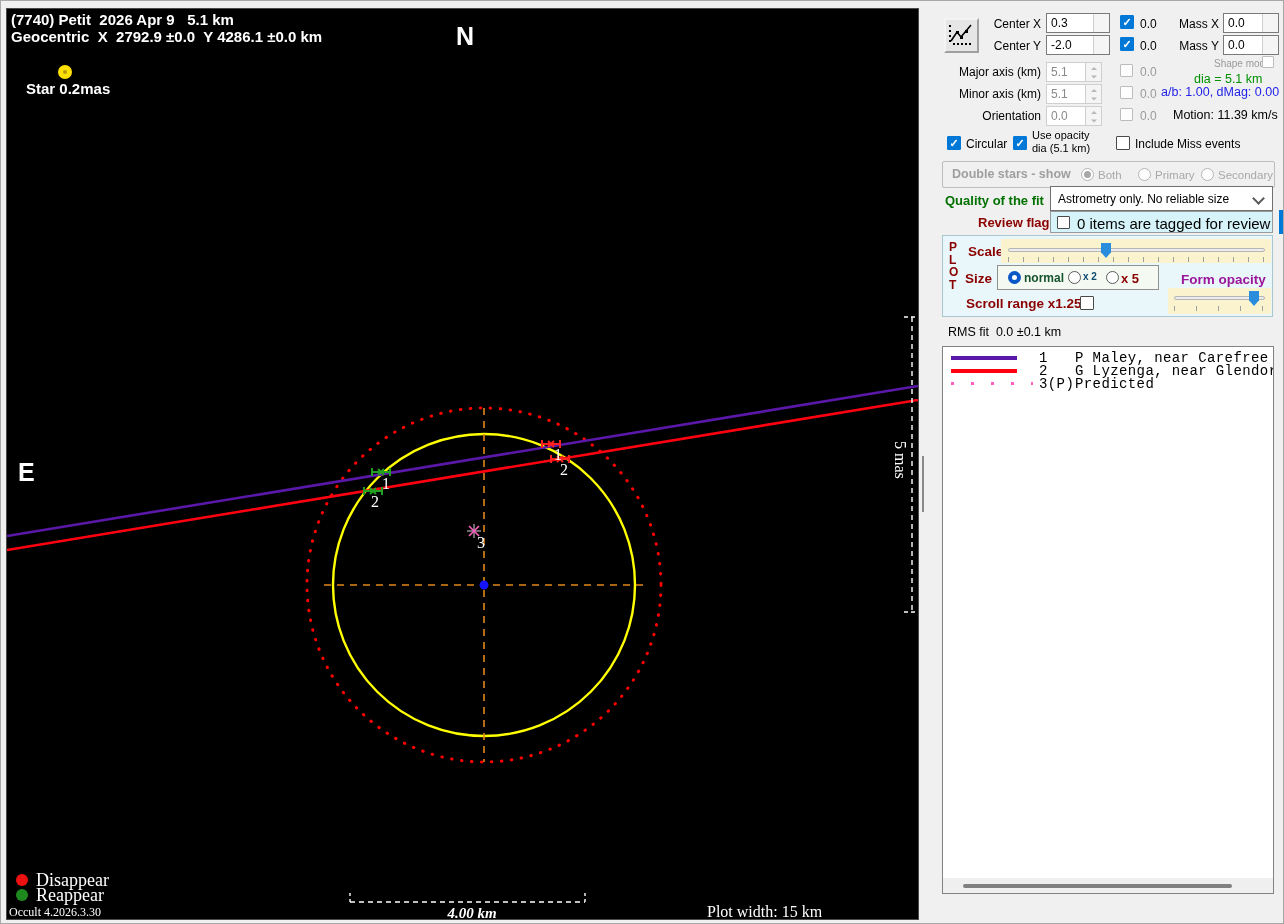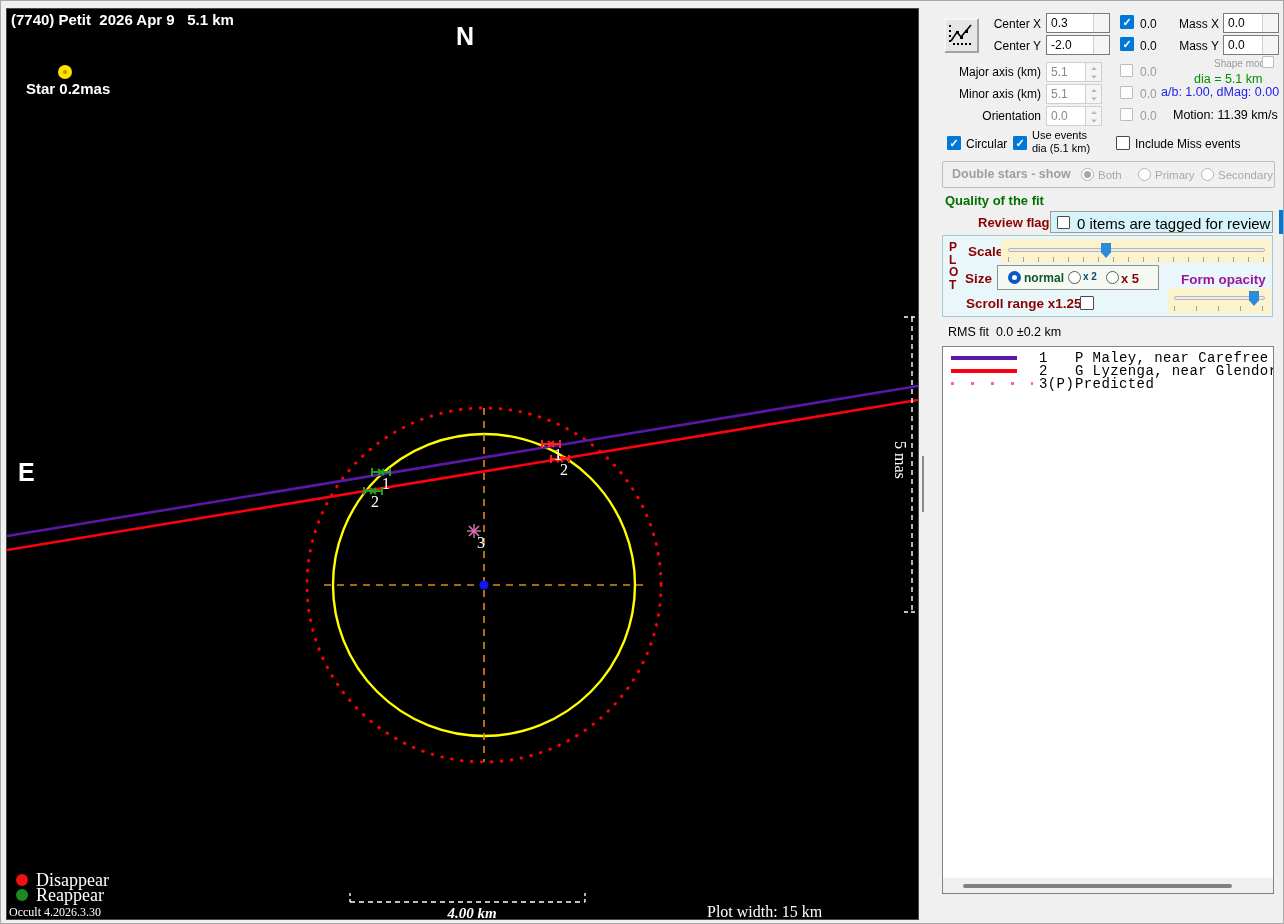--- a/index.html
+++ b/index.html
@@ -134,20 +134,21 @@
         <line x1="897" y1="308" x2="911" y2="308" stroke-dasharray="4 3"></line>
         <line x1="905" y1="308" x2="905" y2="603" stroke-dasharray="5 4"></line>
         <line x1="897" y1="603" x2="911" y2="603" stroke-dasharray="4 3"></line>
       </g>
 
       <circle cx="15" cy="871" r="6" fill="#ee1111"></circle>
       <circle cx="15" cy="886" r="6" fill="#1e8a1e"></circle>
     </svg>
 
     <div class="ptxt sans-b pre" style="left:4px;top:2px;font-size:15px;">(7740) Petit  2026 Apr 9   5.1 km</div>
+    <div class="ptxt sans-b pre" style="left:4px;top:19px;font-size:15px;">Geocentric  X  2792.9 ±0.0  Y 4286.1 ±0.0 km</div>
     <div class="ptxt sans-b" style="left:449px;top:13px;font-size:25px;">N</div>
     <div class="ptxt sans-b" style="left:11px;top:449px;font-size:25px;">E</div>
     <div class="ptxt sans-b" style="left:19px;top:71px;font-size:15px;">Star 0.2mas</div>
 
     <div class="ptxt serif" style="left:375px;top:466px;font-size:16px;">1</div>
     <div class="ptxt serif" style="left:364px;top:484px;font-size:16px;">2</div>
     <div class="ptxt serif" style="left:547px;top:437px;font-size:16px;">1</div>
     <div class="ptxt serif" style="left:553px;top:452px;font-size:16px;">2</div>
     <div class="ptxt serif" style="left:470px;top:525px;font-size:16px;">3</div>
 
@@ -257,36 +258,40 @@
         <i class="dn"></i>
       </span>
   </div>
   <div class="cb dis" style="left:1119px;top:107px;width:13px;height:13px;"></div>
   <div class="lbl" style="left:1139px;top:108px;color:#9a9a9a;">0.0</div>
   <div class="lbl" style="left:1172px;top:107px;font-size:12.5px;">Motion: 11.39 km/s</div>
 
   <div class="cb on" style="left:946px;top:135px;"></div>
   <div class="lbl" style="left:965px;top:136px;">Circular</div>
   <div class="cb on" style="left:1012px;top:135px;"></div>
-  <div class="lbl" style="left:1031px;top:128px;font-size:11px;">Use events</div>
+  <div class="lbl" style="left:1031px;top:128px;font-size:11px;">Use opacity</div>
   <div class="lbl" style="left:1031px;top:141px;font-size:11px;">dia (5.1 km)</div>
   <div class="cb" style="left:1115px;top:135px;"></div>
   <div class="lbl" style="left:1134px;top:136px;">Include Miss events</div>
 
   <div class="grp" style="left:941px;top:160px;width:331px;height:25px;border-color:#bdbdbd;">
     <div class="lbl b" style="left:9px;top:5px;color:#9f9f9f;font-size:12.5px;">Double stars - show</div>
     <div class="rad dis sel" style="left:138px;top:6px;"></div>
     <div class="lbl" style="left:155px;top:7px;color:#a8a8a8;font-size:11.5px;">Both</div>
     <div class="rad dis" style="left:195px;top:6px;"></div>
     <div class="lbl" style="left:212px;top:7px;color:#a8a8a8;font-size:11.5px;">Primary</div>
     <div class="rad dis" style="left:258px;top:6px;"></div>
     <div class="lbl" style="left:275px;top:7px;color:#a8a8a8;font-size:11.5px;">Secondary</div>
   </div>
 
   <div class="lbl b" style="left:944px;top:192px;color:#007000;font-size:13px;">Quality of the fit</div>
+  <div class="combo" style="left:1049px;top:185px;width:223px;height:25px;">
+    <span class="txt">Astrometry only. No reliable size</span>
+    <span class="chev"></span>
+  </div>
 
   <div class="lbl b" style="left:977px;top:214px;color:#8b0000;font-size:13px;">Review flags</div>
   <div class="abs" style="left:1049px;top:210px;width:223px;height:22px;background:#d5f3f8;border:1px solid #9a9a9a;box-sizing:border-box;">
     <div class="cb" style="left:6px;top:4px;width:13px;height:13px;"></div>
     <div class="lbl" style="left:26px;top:3px;font-size:15px;">0 items are tagged for review</div>
   </div>
   <div class="abs" style="left:1278px;top:209px;width:4px;height:24px;background:#0078d7;"></div>
 
   <div class="abs" style="left:941px;top:234px;width:331px;height:82px;background:#e9f7fa;border:1px solid #a8c8d0;box-sizing:border-box;">
     <div class="lbl b" style="left:6px;top:4px;color:#8b0000;">P</div>
@@ -315,21 +320,21 @@
     <div class="lbl b" style="left:23px;top:60px;color:#8b0000;font-size:13.5px;">Scroll range x1.25</div>
     <div class="cb" style="left:137px;top:60px;"></div>
 
     <div class="slider" style="left:225px;top:52px;width:103px;height:26px;">
       <div class="groove" style="left:6px;top:8px;width:91px;"></div>
       <div class="thumb" style="left:81px;top:3px;"></div>
       <div class="ticks wide" style="left:6px;top:18px;width:91px;"></div>
     </div>
   </div>
 
-  <div class="lbl pre" style="left:947px;top:324px;font-size:12.5px;">RMS fit  0.0 ±0.2 km</div>
+  <div class="lbl pre" style="left:947px;top:324px;font-size:12.5px;">RMS fit  0.0 ±0.1 km</div>
 
   <div class="listbox" style="left:941px;top:345px;width:332px;height:548px;">
     <div class="obs-row" style="top:3px;">
       <div class="sample" style="top:6px;background:#5a18a8;height:4px;"></div>
       <span class="mono obs-num">1</span>
       <span class="mono obs-name">P Maley, near Carefree</span>
     </div>
     <div class="obs-row" style="top:16px;">
       <div class="sample" style="top:6px;background:#ff0010;height:4px;"></div>
       <span class="mono obs-num">2</span>

